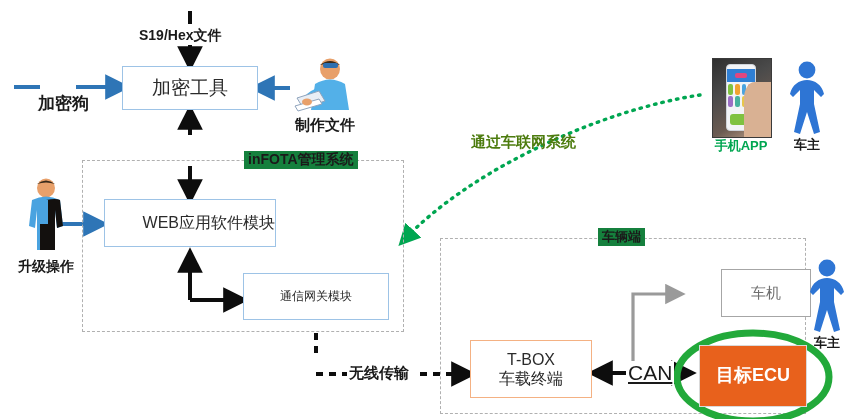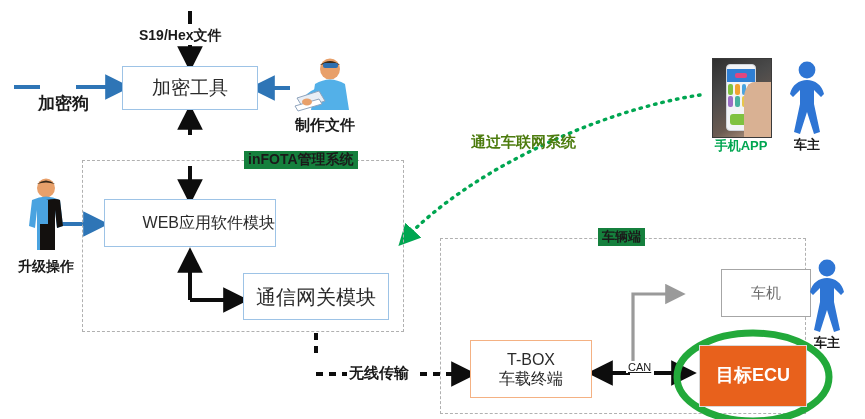--- a/index.html
+++ b/index.html
@@ -182,21 +182,21 @@
 
   <div class="node node-blue" style="left:122px;top:66px;width:136px;height:44px;">
     <span style="font-size:19px;">加密工具</span>
   </div>
 
   <div class="node node-blue" style="left:104px;top:199px;width:172px;height:48px;justify-content:flex-end;">
     <span style="font-size:16px;">WEB应用软件模块</span>
   </div>
 
   <div class="node node-blue" style="left:243px;top:273px;width:146px;height:47px;">
-    <span style="font-size:20px;text-align:center;">通信网关模块</span>
+    <span style="font-size:12px;text-align:center;">通信网关模块</span>
   </div>
 
   <div class="node node-orange" style="left:470px;top:340px;width:122px;height:58px;flex-direction:column;">
     <span style="font-size:16px;">T-BOX</span>
     <span style="font-size:16px;">车载终端</span>
   </div>
 
   <div class="node node-gray" style="left:690px;top:269px;width:90px;height:48px;margin-left:31px;">
     <span style="font-size:15px;">车机</span>
   </div>
@@ -209,21 +209,21 @@
     <span style="font-size:18px;">目标ECU</span>
   </div>
 
   <div class="lbl" style="left:137px;top:27px;font-size:14px;font-weight:700;">S19/Hex文件</div>
 
   <div class="lbl" style="left:36px;top:79px;font-size:17px;font-weight:700;margin-top:13px;">加密狗</div>
 
 
   <div class="lbl" style="left:347px;top:364px;font-size:15px;font-weight:700;">无线传输</div>
 
-  <div class="lbl" style="left:626px;top:361px;font-size:11px;text-decoration:underline;">CAN</div>
+  <div class="lbl" style="left:626px;top:361px;font-size:21px;text-decoration:underline;">CAN</div>
 
   <div class="lbl lbl-nobg lbl-dark" style="left:469px;top:133px;font-size:15px;">通过车联网系统</div>
 
   <div class="icon-wrap" style="left:18px;top:178px;width:56px;height:98px;">
     <svg width="56" height="80" viewBox="0 0 56 80">
       <ellipse cx="28" cy="10" rx="9" ry="9.5" fill="#e8a06a"></ellipse>
       <path d="M19,6 q9,-7 18,0 q-9,-3 -18,0 z" fill="#3a2a1a"></path>
       <path d="M14,22 q14,-7 28,0 l3,26 l-6,2 l-2,-18 l0,40 l-7,0 l0,-24 l-4,0 l0,24 l-7,0 l0,-40 l-2,18 l-6,-2 z" fill="#4aa3e0"></path>
       <path d="M28,22 q10,-2 14,0 l3,26 l-6,2 l-2,-18 l0,40 l-7,0 l0,-50 z" fill="#13100e"></path>
       <rect x="22" y="46" width="12" height="26" fill="#13100e"></rect>

